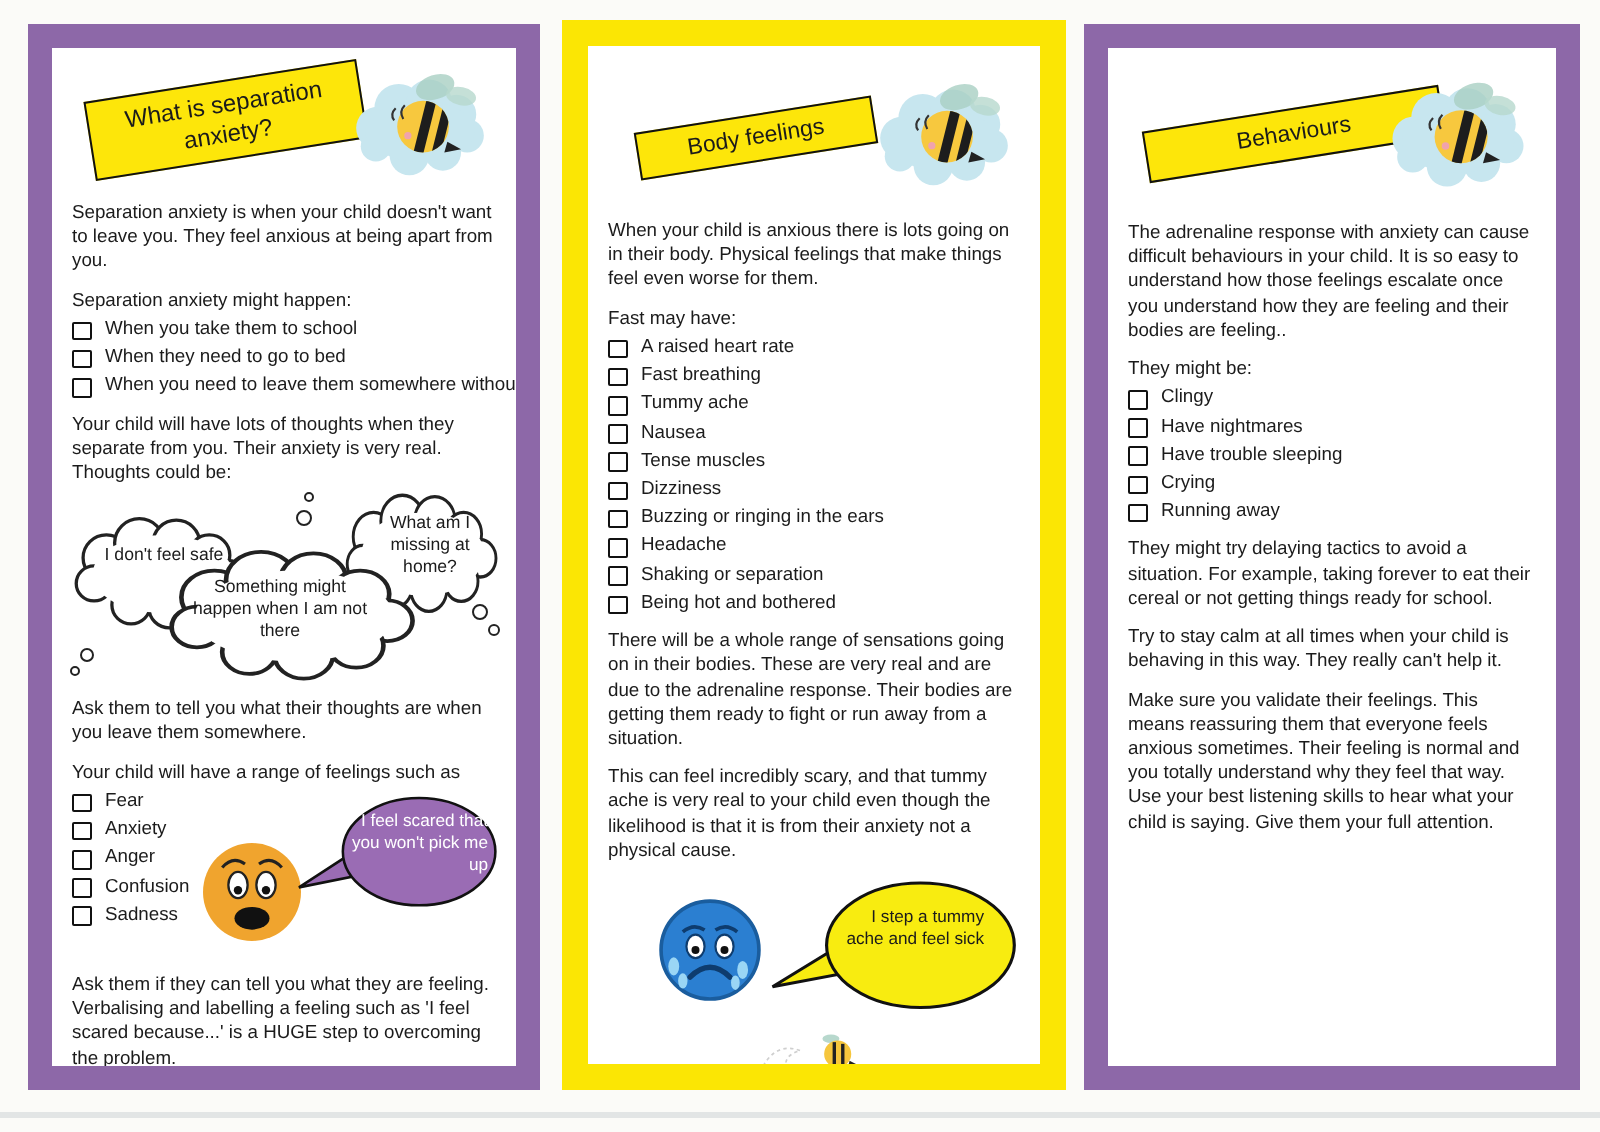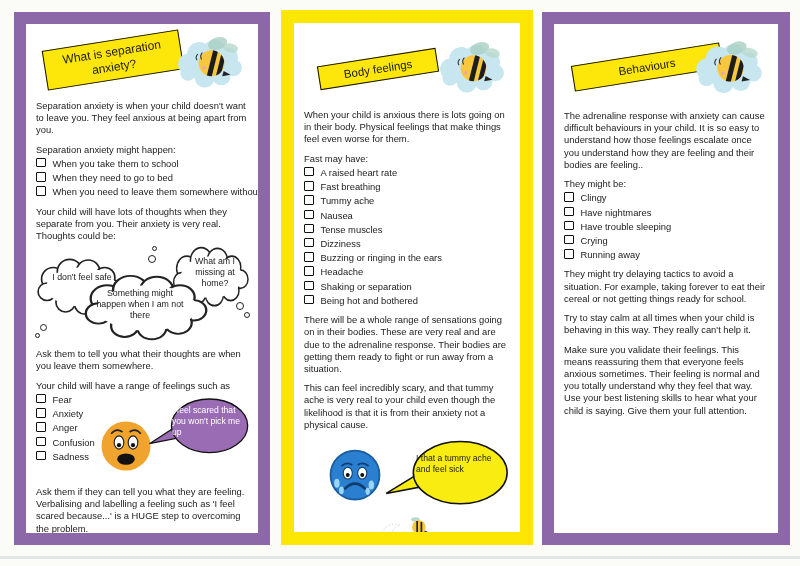--- a/index.html
+++ b/index.html
@@ -32,38 +32,38 @@
   #p3-banner{left:8px;top:24px;width:150px;height:26px}
 
   .bee{position:absolute}
   #p1-bee{right:0;top:2px;width:76px;height:58px}
   #p2-bee{right:0;top:8px;width:76px;height:58px}
   #p3-bee{right:0;top:6px;width:78px;height:60px}
 
   p.block{margin:0 0 7px 0}
   p.tight{margin:0}
   .chklist{margin:0 0 7px 0}
-  .chkrow{display:flex;align-items:flex-start;margin:2px 0}
+  .chkrow{display:flex;align-items:flex-end;margin:2px 0}
   .chk{width:7.5px;height:7.5px;border:1.3px solid #111;border-radius:1px;margin-right:7px;flex:none;background:#fff}
   .chktext{white-space:nowrap}
 
   .clouds{position:relative;height:100px;margin:2px 0 4px}
   .cloudsvg{position:absolute}
   .cloudtext{position:absolute;text-align:center;font-size:8.8px;line-height:1.25}
   .dot{position:absolute;background:#fff;border:1.6px solid #222;border-radius:50%;box-sizing:border-box}
 
   .quote{position:relative}
   #p1-quote{height:92px}
   #p2-quote{height:76px;margin-top:2px}
   #p3-quote{height:92px;margin-top:8px}
   .face{position:absolute}
   .bubble-svg{position:absolute}
   .bubble-svg.purple{fill:#9a6cb4}
   .bubble-svg.yellow{fill:#f8ec10}
-  .bubble-text{position:absolute;text-align:left;font-size:8.6px;line-height:1.3}
+  .bubble-text{position:absolute;text-align:right;font-size:8.6px;line-height:1.3}
   .bubble-text.white{color:#fff}
 
   .logo{display:flex;flex-direction:column;align-items:center;margin-top:2px}
   .logo-row{display:flex;align-items:baseline}
   .logo-main{font-size:19px;font-weight:bold;color:#f59b24;letter-spacing:1px;line-height:.9}
 
   .scan-line{position:absolute;left:0;top:556px;width:800px;height:3px;background:#e2e5e5}
 </style>
 </head>
 <body>
@@ -310,21 +310,21 @@
     <p class="block">There will be a whole range of sensations going on in their bodies. These are very real and are due to the adrenaline response. Their bodies are getting them ready to fight or run away from a situation.</p>
     <p class="block">This can feel incredibly scary, and that tummy ache is very real to your child even though the likelihood is that it is from their anxiety not a physical cause.</p>
 
     <div class="quote" id="p2-quote">
       <svg class="face" style="left:22px;top:8px;width:58px;height:58px" viewBox="0 0 64 64">
           <use href="#sym-face-sad"></use>
         </svg>
       <svg class="bubble-svg yellow" style="left:78px;top:0;width:128px;height:72px" viewBox="0 0 180 104" preserveAspectRatio="none">
           <use href="#sym-bubble"></use>
         </svg>
-      <div class="bubble-text" style="left:112px;top:15px;width:76px">I that a tummy ache and feel sick</div>
+      <div class="bubble-text" style="left:112px;top:15px;width:76px">I step a tummy ache and feel sick</div>
     </div>
 
     <div class="logo">
       <svg width="64" height="22" viewBox="0 0 64 26">
         <path d="M2,20 q8,-14 22,-9 q-11,3 -8,11" fill="none" stroke="#cfcfcf" stroke-width="1" stroke-dasharray="2,2"></path>
         <ellipse cx="42" cy="4" rx="5" ry="2.5" fill="#b7d8cd"></ellipse>
         <circle cx="46" cy="13" r="8" fill="#f6c63d"></circle>
         <line x1="44" y1="6" x2="44" y2="20" stroke="#222" stroke-width="2"></line>
         <line x1="49" y1="7" x2="49" y2="19" stroke="#222" stroke-width="2"></line>
         <path d="M53,17 l6,3 -7,1 z" fill="#222"></path>

